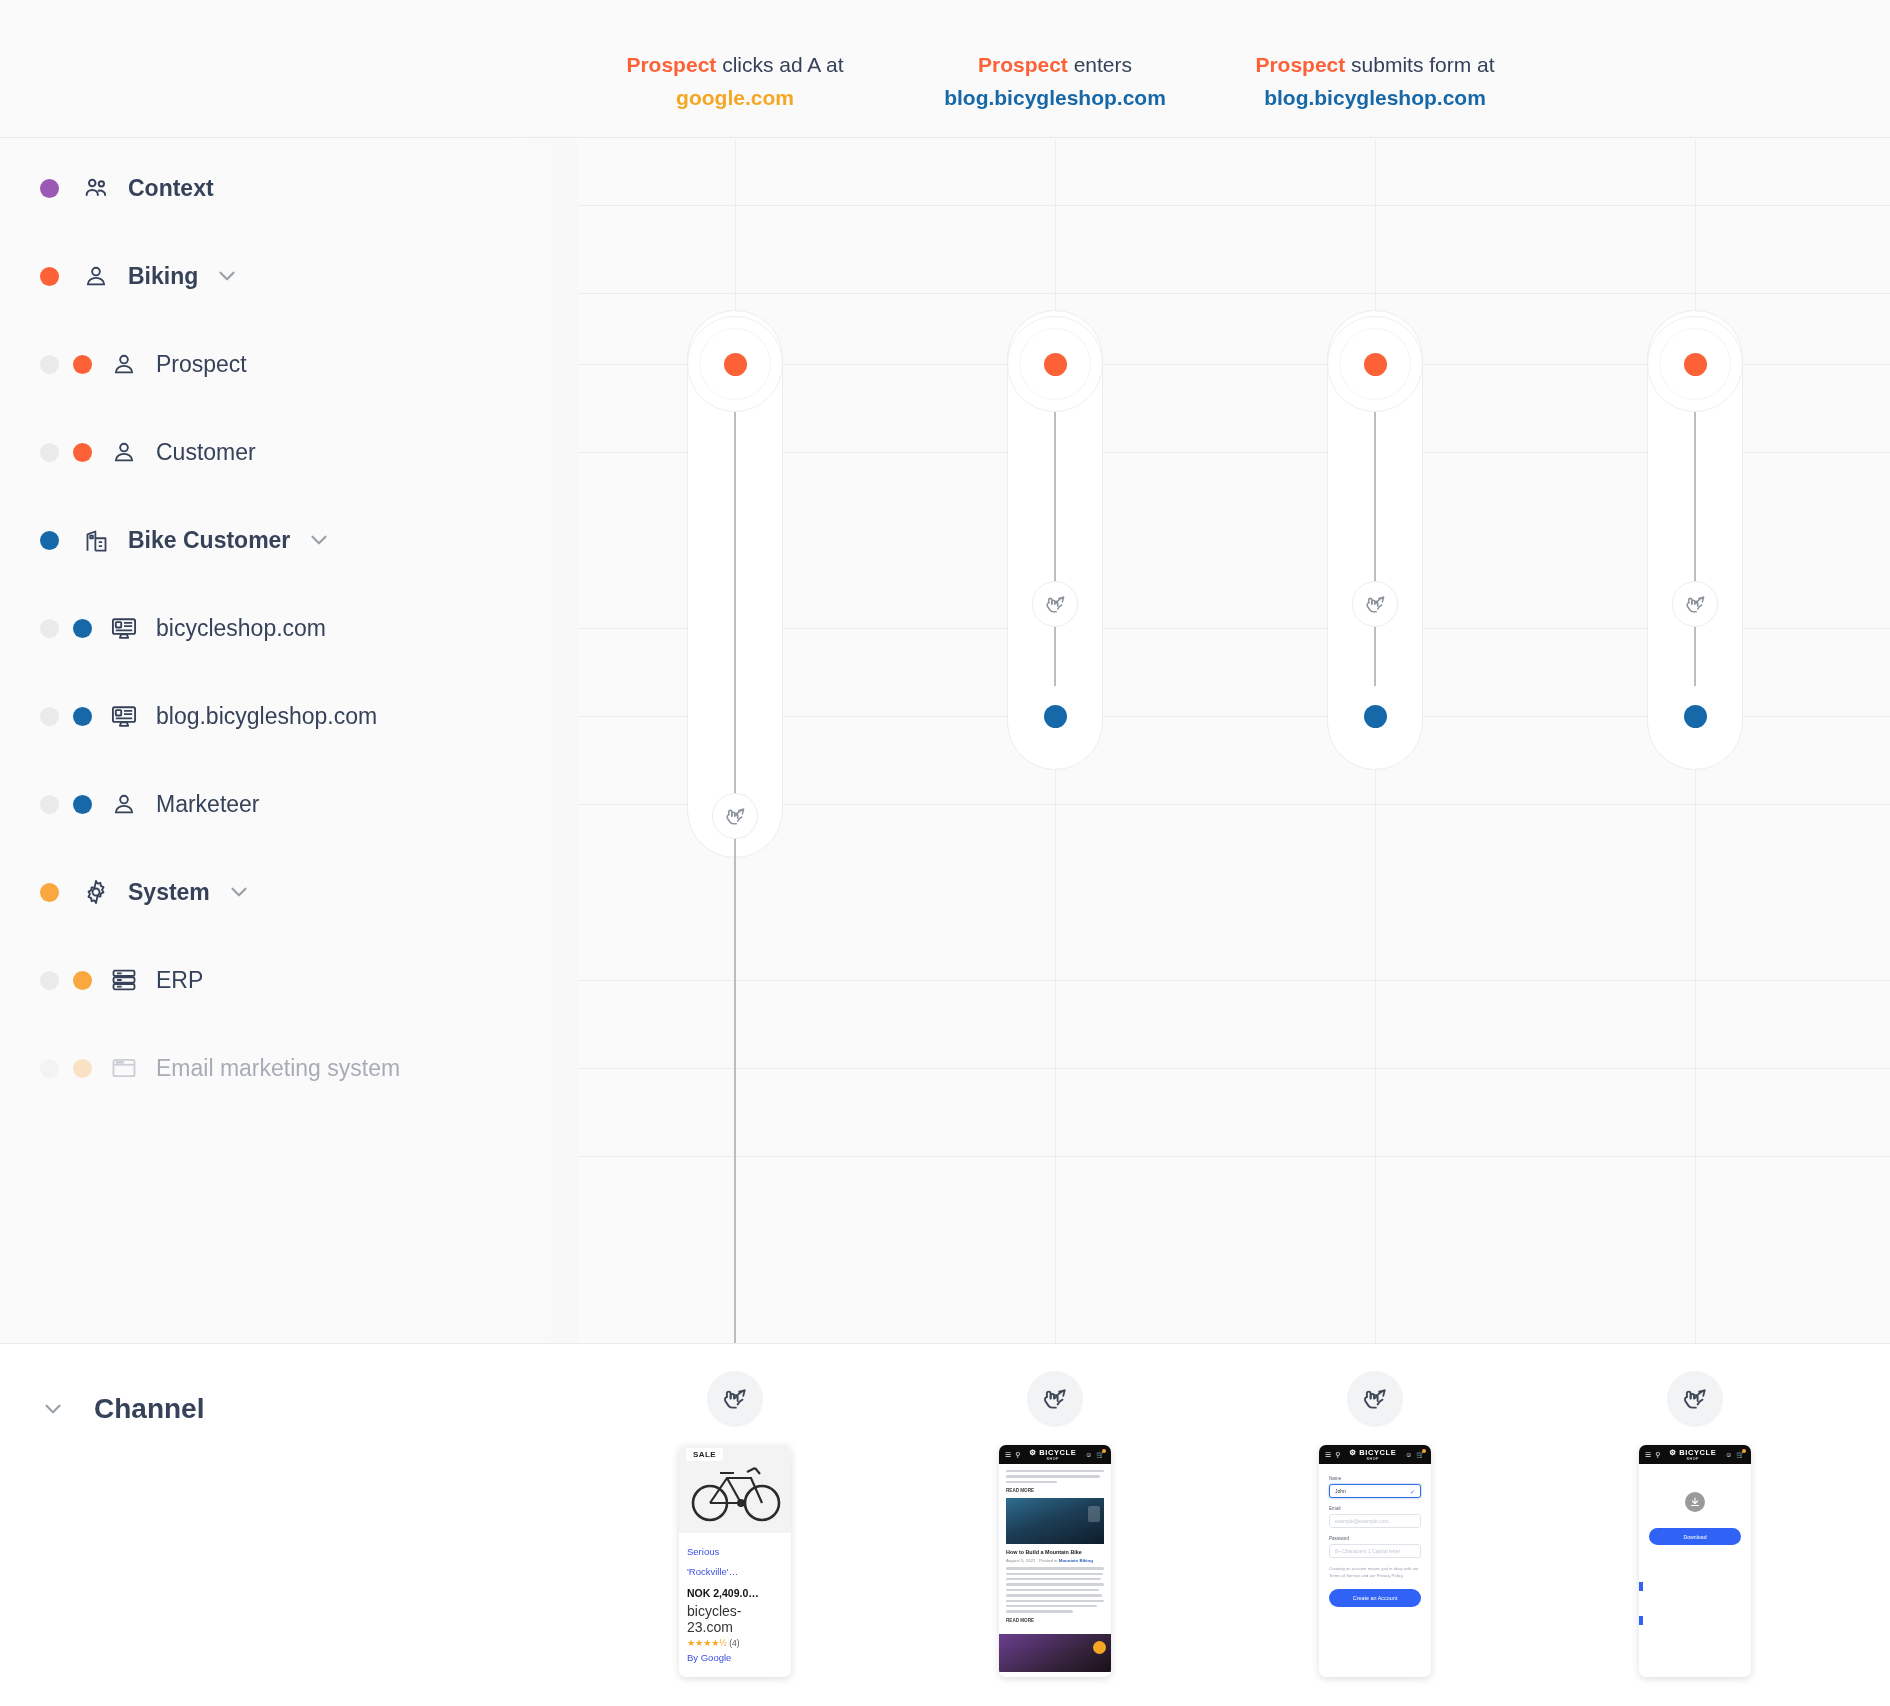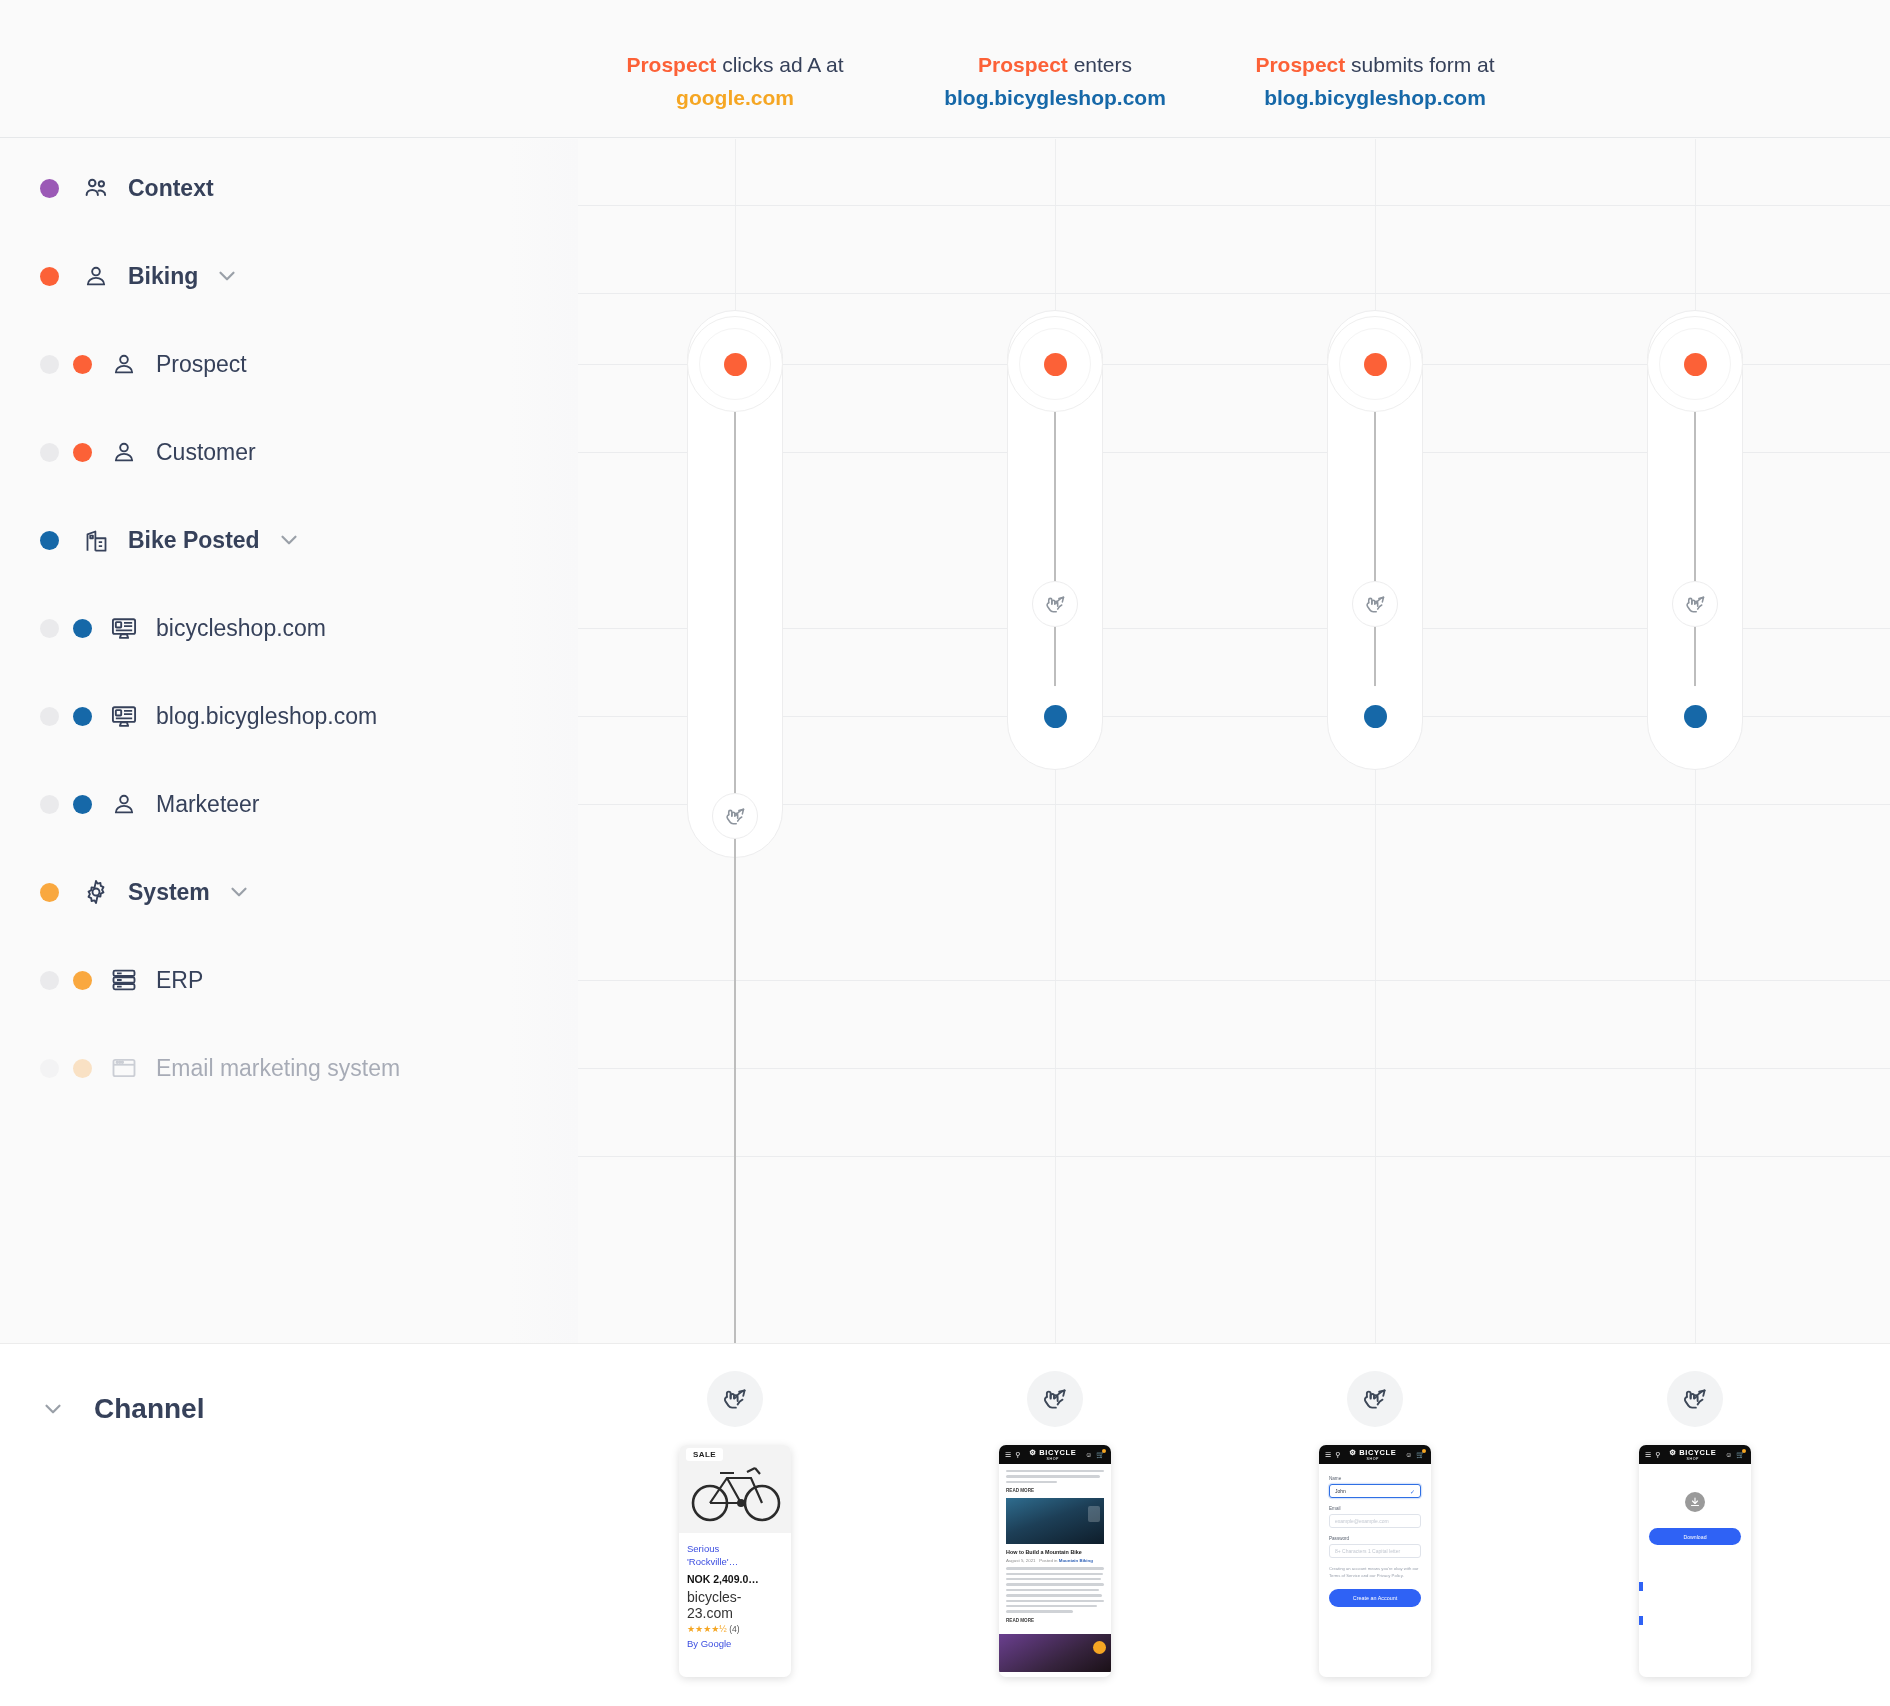--- a/index.html
+++ b/index.html
@@ -101,21 +101,21 @@
     box-shadow: 0 2px 9px rgba(0,0,0,0.13); overflow: hidden;
   }
 
   
   .ad-img { position: relative; height: 88px; background: #f3f3f3; }
   .ad-sale {
     position: absolute; left: 7px; top: 3px; background: #fff; border-radius: 3px;
     padding: 2px 7px; font-size: 8px; font-weight: 700; color: #1f1f1f; letter-spacing: .4px;
   }
   .ad-body { padding: 9px 8px 6px 8px; }
-  .ad-t { color: #3b4de0; font-size: 9.5px; line-height: 13px; }
+  .ad-t { color: #3b4de0; font-size: 9.5px; line-height: 20px; }
   .ad-price { font-size: 10.5px; font-weight: 700; color: #111; margin-top: 5px; }
   .ad-dom { font-size: 14px; color: #333; margin-top: 4px; }
   .ad-stars { font-size: 9px; color: #f5a623; margin-top: 3px; }
   .ad-stars span { color: #555; font-size: 8.5px; }
   .ad-by { color: #3b4de0; font-size: 9.5px; margin-top: 4px; }
 
   
   .site-bar { height: 19px; background: #0d0d0d; display: flex; align-items: center; padding: 0 6px; position: relative; }
   .sb-brand { flex: 1; text-align: center; color: #fff; font-size: 7.5px; font-weight: 700; letter-spacing: .6px; }
   .sb-brand em { display:block; font-style: normal; font-size: 3.6px; letter-spacing: .6px; font-weight: 400; }
@@ -248,21 +248,21 @@
         <span class="gap22"></span>
         <span class="side-ico">
           <svg width="27" height="27" viewBox="0 0 24 24" fill="none" stroke="#36415a" stroke-width="1.6" stroke-linejoin="round">
             <path d="M4 21V6.5L11 4v17"></path>
             <path d="M11 10h9v11h-9"></path>
             <rect x="6.4" y="7.6" width="2.4" height="2.4"></rect>
             <path d="M14 13.5h3M14 17h3"></path>
           </svg>
         </span>
         <span class="gap17"></span>
-        <span class="side-label bold">Bike Posted</span>
+        <span class="side-label bold">Bike Customer</span>
         <span class="chev">
           <svg width="26" height="26" viewBox="0 0 24 24" fill="none" stroke="#9aa0a8" stroke-width="2" stroke-linecap="round" stroke-linejoin="round">
             <polyline points="6 9 12 15 18 9"></polyline>
           </svg>
         </span>
       </div>
       <div class="side-row child" style="top: 462px;">
         <span class="dot dot-ghost"></span>
         <span class="gap14"></span>
         <span class="dot dot-sm" style="background:#1668a8"></span>

